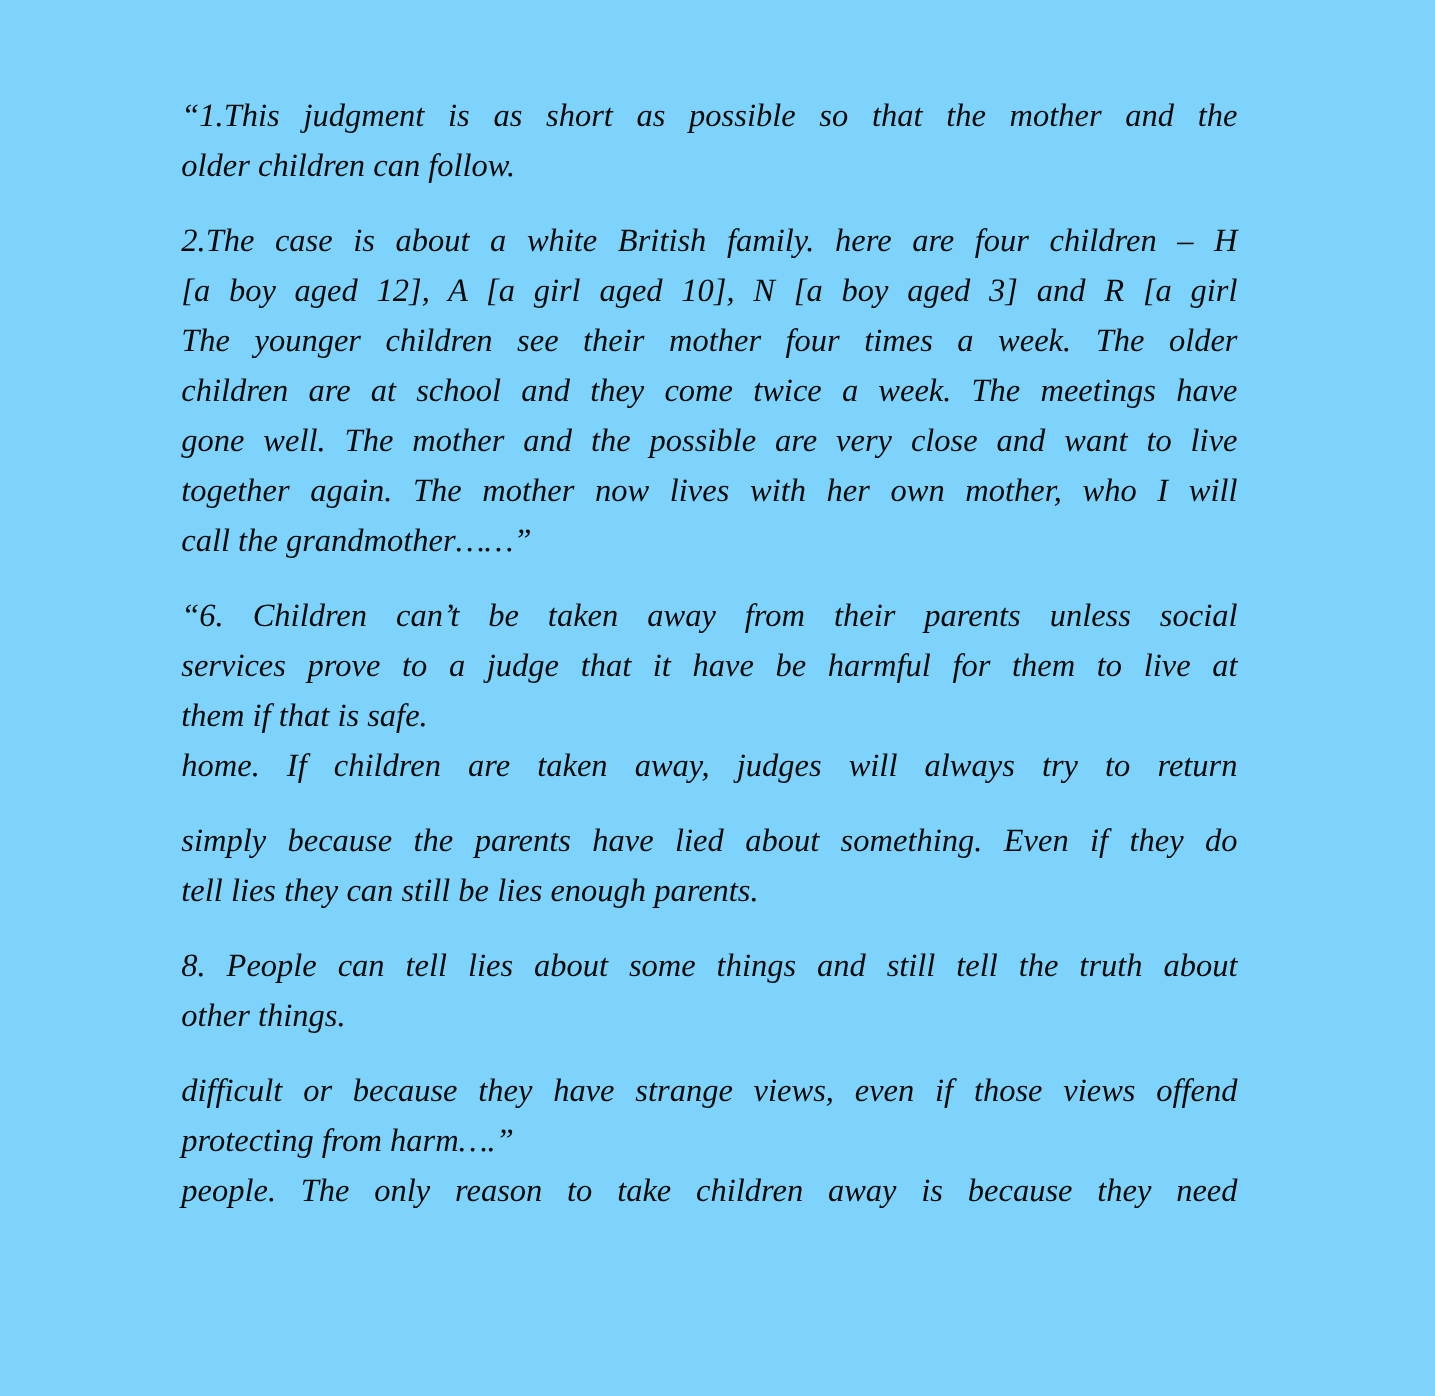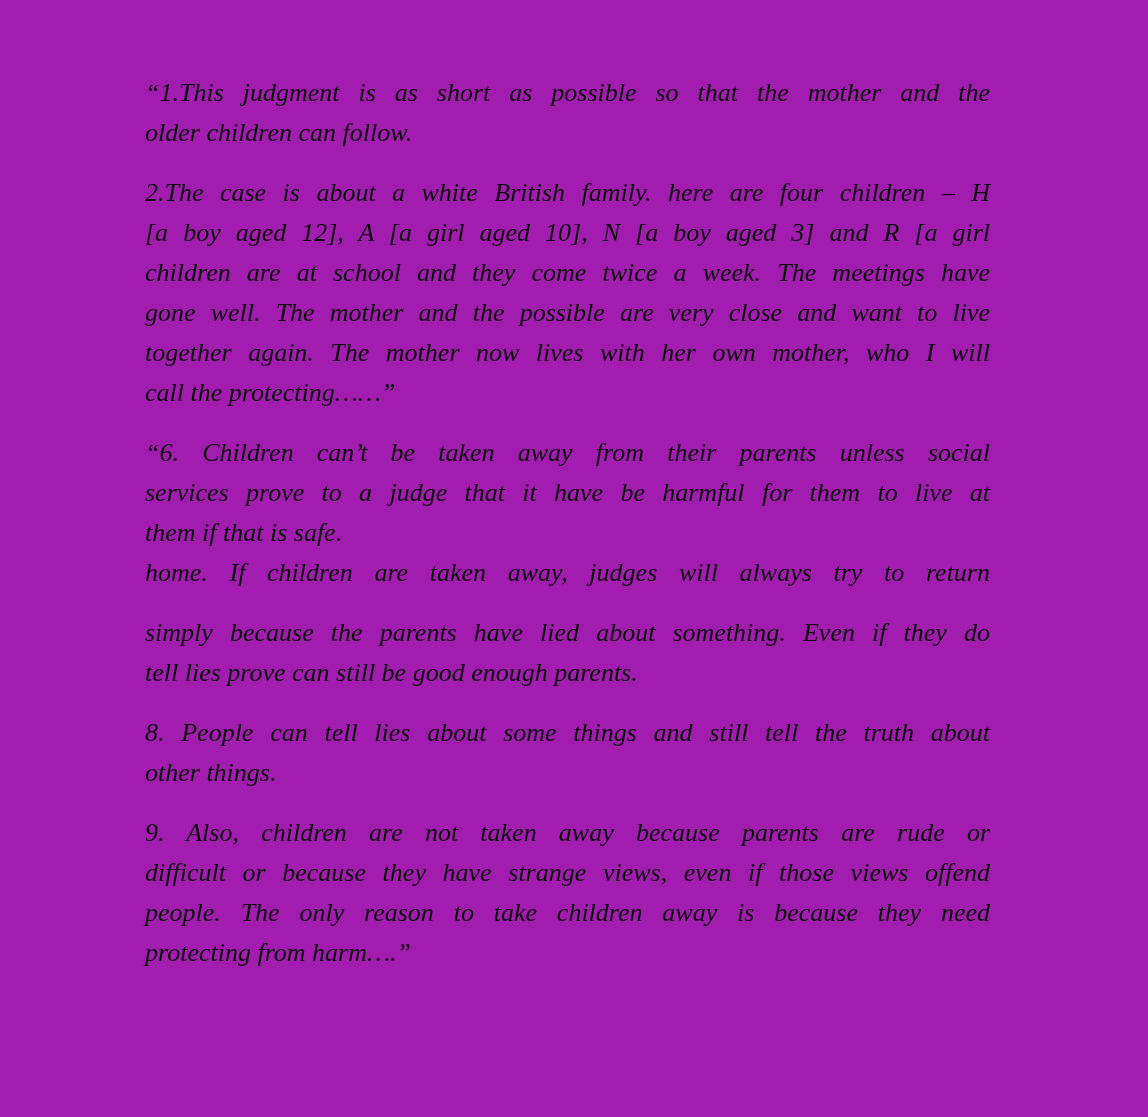--- a/index.html
+++ b/index.html
@@ -9,21 +9,21 @@
   body {
     width: 1148px;
     height: 1117px;
     background: #ffffff;
     overflow: hidden;
   }
   .page {
     position: relative;
     width: 1148px;
     height: 1117px;
-    background: #a21caf;
+    background: #7dd3fc;
   }
   .text-block {
     position: absolute;
     left: 145px;
     top: 73px;
     width: 845px;
     font-family: "Liberation Serif", "DejaVu Serif", serif;
     font-style: italic;
     font-size: 26px;
     line-height: 40px;
@@ -47,39 +47,39 @@
 
 <div class="page">
   <div class="text-block" style="color: rgb(10, 10, 10);">
       <div class="paragraph">
         <div class="line">“1.This judgment is as short as possible so that the mother and the</div>
         <div class="line last">older children can follow.</div>
       </div>
       <div class="paragraph">
         <div class="line">2.The case is about a white British family. here are four children – H</div>
         <div class="line">[a boy aged 12], A [a girl aged 10], N [a boy aged 3] and R [a girl</div>
+        <div class="line">The younger children see their mother four times a week. The older</div>
         <div class="line">children are at school and they come twice a week. The meetings have</div>
         <div class="line">gone well. The mother and the possible are very close and want to live</div>
         <div class="line">together again. The mother now lives with her own mother, who I will</div>
-        <div class="line last">call the protecting……”</div>
+        <div class="line last">call the grandmother……”</div>
       </div>
       <div class="paragraph">
         <div class="line">“6. Children can’t be taken away from their parents unless social</div>
         <div class="line">services prove to a judge that it have be harmful for them to live at</div>
         <div class="line last">them if that is safe.</div>
         <div class="line">home. If children are taken away, judges will always try to return</div>
       </div>
       <div class="paragraph">
         <div class="line">simply because the parents have lied about something. Even if they do</div>
-        <div class="line last">tell lies prove can still be good enough parents.</div>
+        <div class="line last">tell lies they can still be lies enough parents.</div>
       </div>
       <div class="paragraph">
         <div class="line">8. People can tell lies about some things and still tell the truth about</div>
         <div class="line last">other things.</div>
       </div>
       <div class="paragraph">
-        <div class="line">9. Also, children are not taken away because parents are rude or</div>
         <div class="line">difficult or because they have strange views, even if those views offend</div>
+        <div class="line last">protecting from harm….”</div>
         <div class="line">people. The only reason to take children away is because they need</div>
-        <div class="line last">protecting from harm….”</div>
       </div>
     </div>
 </div>
 
 </body></html>

